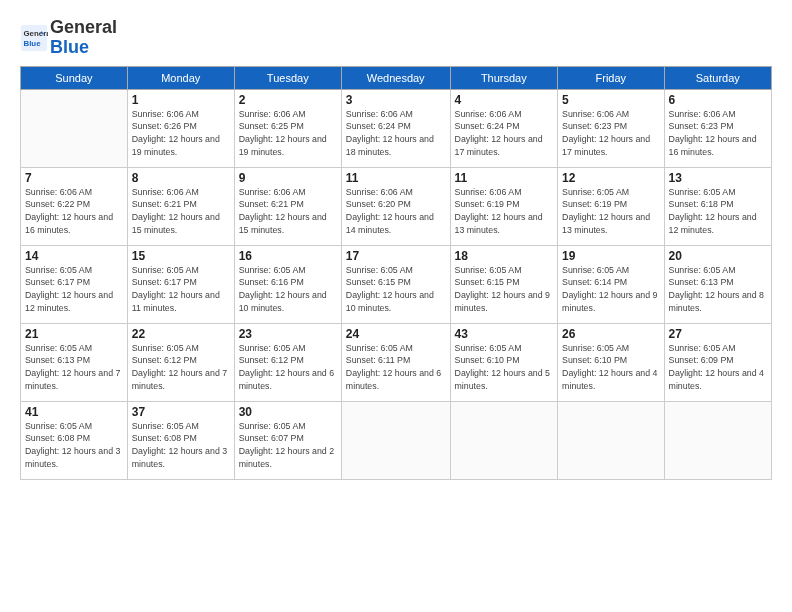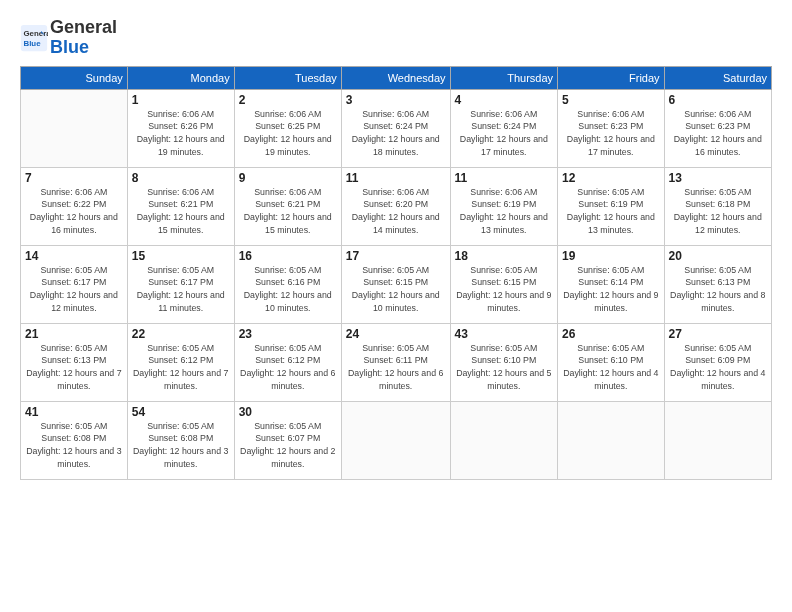--- a/index.html
+++ b/index.html
@@ -51,21 +51,21 @@
     }
     .calendar {
       width: 100%;
       border-collapse: collapse;
       font-size: 9.5px;
     }
     .calendar thead tr th {
       background-color: #1565c0;
       color: #fff;
       padding: 5px 4px;
-      text-align: right;
+      text-align: center;
       font-size: 11px;
       font-weight: normal;
       border: 1px solid #aaa;
     }
     .calendar tbody tr td {
       border: 1px solid #ccc;
       vertical-align: top;
       padding: 3px 4px;
       width: 113px;
       height: 78px;
@@ -74,21 +74,20 @@
       font-size: 12px;
       font-weight: bold;
       color: #222;
       display: block;
       margin-bottom: 1px;
     }
     .day-info {
       color: #444;
       font-size: 8.8px;
       line-height: 1.45;
-      text-align: center;
     }
     .empty-cell {
       background: #fafafa;
     }
   </style>
 </head>
 <body>
 
 <div class="page">
   <div class="header">
@@ -346,21 +345,21 @@
         <tr>
           <td>
         <span class="day-number">41</span>
         <div class="day-info">
           Sunrise: 6:05 AM<br>
           Sunset: 6:08 PM<br>
           Daylight: 12 hours and 3 minutes.
         </div>
       </td>
           <td>
-        <span class="day-number">54</span>
+        <span class="day-number">37</span>
         <div class="day-info">
           Sunrise: 6:05 AM<br>
           Sunset: 6:08 PM<br>
           Daylight: 12 hours and 3 minutes.
         </div>
       </td>
           <td>
         <span class="day-number">30</span>
         <div class="day-info">
           Sunrise: 6:05 AM<br>

